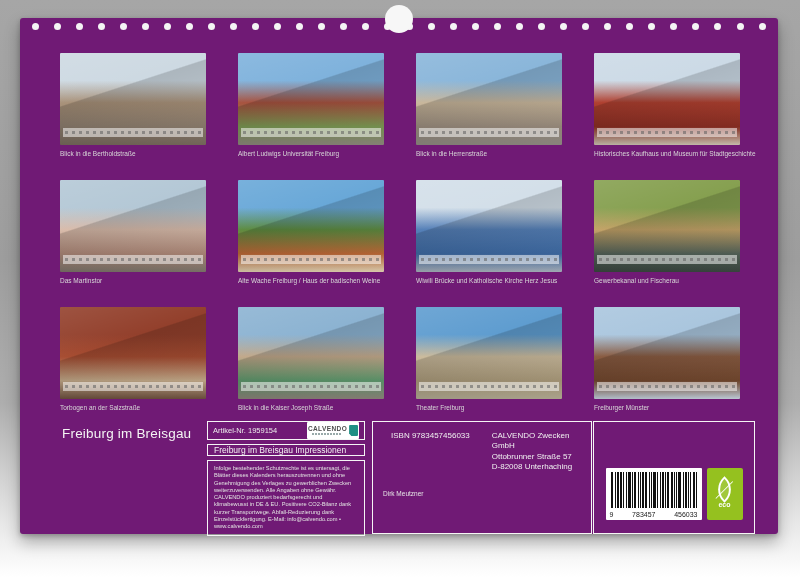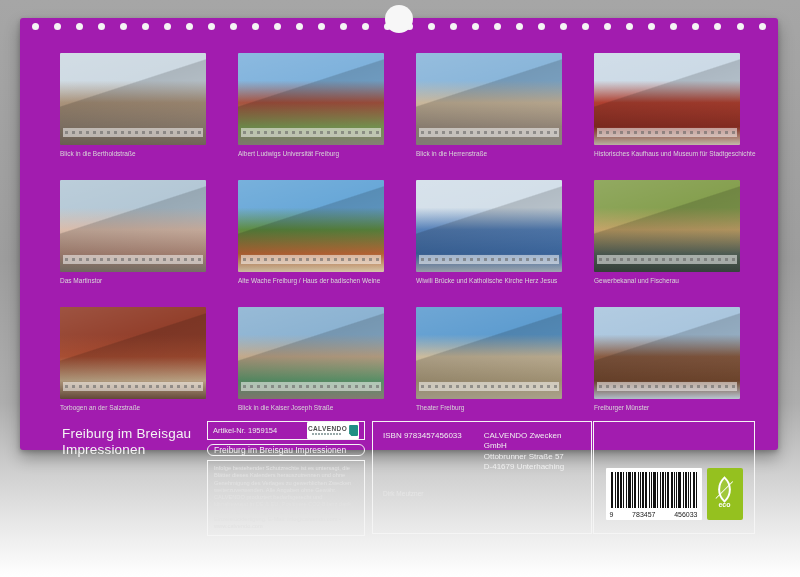--- a/index.html
+++ b/index.html
@@ -2,22 +2,22 @@
 <html><head>
 <meta charset="utf-8">
 <style>
   html,body{margin:0;padding:0;}
   body{
     width:800px;height:577px;overflow:hidden;
     font-family:"Liberation Sans", sans-serif;
     background:linear-gradient(180deg,#a6a6a6 0%,#9d9d9d 45%,#aeaeae 70%,#e6e6e6 90%,#ffffff 100%);
   }
   .page{
-    position:absolute;left:20px;top:18px;width:758px;height:432px;
-    background:#a21caf;border-radius:3px;
+    position:absolute;left:20px;top:18px;width:758px;height:516px;
+    background:#701a75;border-radius:3px;
     box-shadow:0 8px 16px rgba(0,0,0,.30),0 2px 5px rgba(0,0,0,.22);
   }
   
   .holes{position:absolute;top:4px;left:12px;right:12px;height:8px;display:flex;justify-content:space-between;align-items:center;}
   .hole{width:7px;height:7px;border-radius:50%;background:#f4f4f4;}
   .notch{position:absolute;top:-13px;left:calc(50% - 14px);width:28px;height:28px;border-radius:50%;background:#f7f7f7;}
   
   .grid{
     position:absolute;left:40px;top:35px;
     display:grid;grid-template-columns:repeat(4,146px);column-gap:32px;row-gap:22px;
@@ -35,27 +35,27 @@
   .main-title{position:absolute;left:42px;top:408px;color:#f4f4f4;font-size:13.5px;line-height:16px;letter-spacing:.2px;}
   .ibox{border:1.5px solid #f5f5f5;box-sizing:border-box;background:transparent;}
   .col-left{position:absolute;left:187px;top:403px;width:158px;height:113px;display:flex;flex-direction:column;}
   .artikel-box{height:24px;display:flex;align-items:center;justify-content:space-between;padding:0 5px;margin-bottom:4px;}
   .artikel-box .lbl{font-size:7.5px;color:#ececec;}
   .logo{background:#ffffff;height:17px;width:52px;display:flex;align-items:center;justify-content:center;gap:2px;border-radius:1px;}
   .logo-text-wrap{display:flex;flex-direction:column;align-items:center;line-height:1;}
   .logo-text{font-size:6.5px;font-weight:bold;color:#4d4d4d;letter-spacing:.4px;}
   .logo-tagline{width:30px;height:2px;margin-top:1px;background:repeating-linear-gradient(90deg,#9aa 0 2px,#fff 2px 3px);}
   .logo-mark{width:9px;height:11px;background:#1f8f84;border-radius:1px;clip-path:polygon(0 0,100% 0,100% 100%,25% 100%,0 78%);}
-  .titlebox{height:23px;display:flex;align-items:center;padding:0 6px;margin-bottom:4px;border-radius:6px;}
+  .titlebox{height:23px;display:flex;align-items:center;padding:0 6px;margin-bottom:4px;}
   .titlebox span{font-size:8.5px;color:#f2f2f2;}
   .legalbox{flex:1;padding:4px 6px;}
   .legalbox span{display:block;font-size:5.7px;line-height:1.28;color:#e2e2e2;}
   .box-mid{position:absolute;left:352px;top:403px;width:220px;height:113px;padding:9px 10px;}
   .mid-row{display:flex;}
-  .isbn{font-size:8px;color:#f0f0f0;white-space:nowrap;}
+  .isbn{font-size:8px;color:#f0f0f0;white-space:nowrap;margin-left:8px;}
   .addr{margin-left:22px;display:flex;flex-direction:column;font-size:8px;line-height:1.3;color:#f0f0f0;}
   .author{margin-top:17px;font-size:6.5px;color:#e6e6e6;}
   .box-right{position:absolute;left:573px;top:403px;width:162px;height:113px;display:flex;align-items:flex-end;justify-content:center;gap:5px;padding-bottom:13px;}
   .barcode{position:relative;width:96px;height:52px;background:#ffffff;border-radius:1px;padding:4px 5px 0 5px;box-sizing:border-box;}
   .bars{display:flex;align-items:stretch;height:36px;overflow:hidden;}
   .bars i{display:block;background:#111111;height:100%;flex:0 0 auto;}
   .bdigits{position:absolute;left:0;right:0;bottom:2px;display:flex;justify-content:space-between;padding:0 4px;font-size:7px;color:#1a1a1a;}
   .eco{position:relative;width:36px;height:52px;background:#95c11f;border-radius:2px;display:flex;flex-direction:column;align-items:center;justify-content:center;}
   .leaf{width:15px;height:15px;border:2px solid #ffffff;border-radius:0 90% 0 90%;transform:rotate(45deg);position:relative;background:rgba(255,255,255,.12);}
   .leaf:after{content:"";position:absolute;left:50%;top:-4px;width:1.6px;height:24px;background:#ffffff;transform:translateX(-50%);}
@@ -173,21 +173,20 @@
       <div class="thumb">
         <div class="photo" style="background: linear-gradient(162deg, rgba(255, 255, 255, 0.1) 0%, rgba(0, 0, 0, 0) 38%, rgba(0, 0, 0, 0.16) 39%, rgba(0, 0, 0, 0.05) 100%), linear-gradient(rgb(170, 198, 222) 0%, rgb(170, 198, 222) 30%, rgb(138, 92, 66) 54%, rgb(116, 73, 47) 80%, rgb(198, 211, 224) 100%);">
           <div class="wm"></div>
         </div>
         <div class="cap">Freiburger Münster</div>
       </div>
     </div>
 
   <div class="main-title">
     <div>Freiburg im Breisgau</div>
-    <div>Impressionen</div>
   </div>
 
   <div class="col-left">
     <div class="ibox artikel-box">
       <span class="lbl">Artikel-Nr. 1959154</span>
       <span class="logo">
         <span class="logo-text-wrap">
           <span class="logo-text">CALVENDO</span>
           <span class="logo-tagline"></span>
         </span>
@@ -201,21 +200,21 @@
       <span>Infolge bestehender Schutzrechte ist es untersagt, die Blätter dieses Kalenders herauszutrennen und ohne Genehmigung des Verlages zu gewerblichen Zwecken weiterzuverwenden. Alle Angaben ohne Gewähr. CALVENDO produziert bedarfsgerecht und klimabewusst in DE &amp; EU. Positivere CO2-Bilanz dank kurzer Transportwege. Abfall-Reduzierung dank Einzelstückfertigung. E-Mail: info@calvendo.com • www.calvendo.com</span>
     </div>
   </div>
 
   <div class="ibox box-mid">
     <div class="mid-row">
       <span class="isbn">ISBN 9783457456033</span>
       <span class="addr">
         <span>CALVENDO Zwecken GmbH</span>
         <span>Ottobrunner Straße 57</span>
-        <span>D-41679 Unterhaching</span>
+        <span>D-82008 Unterhaching</span>
       </span>
     </div>
     <div class="author">Dirk Meutzner</div>
   </div>
 
   <div class="ibox box-right">
     <div class="barcode">
       <div class="bars">
           <i style="width: 2px; margin-right: 2px;"></i>
           <i style="width: 1px; margin-right: 1px;"></i>

